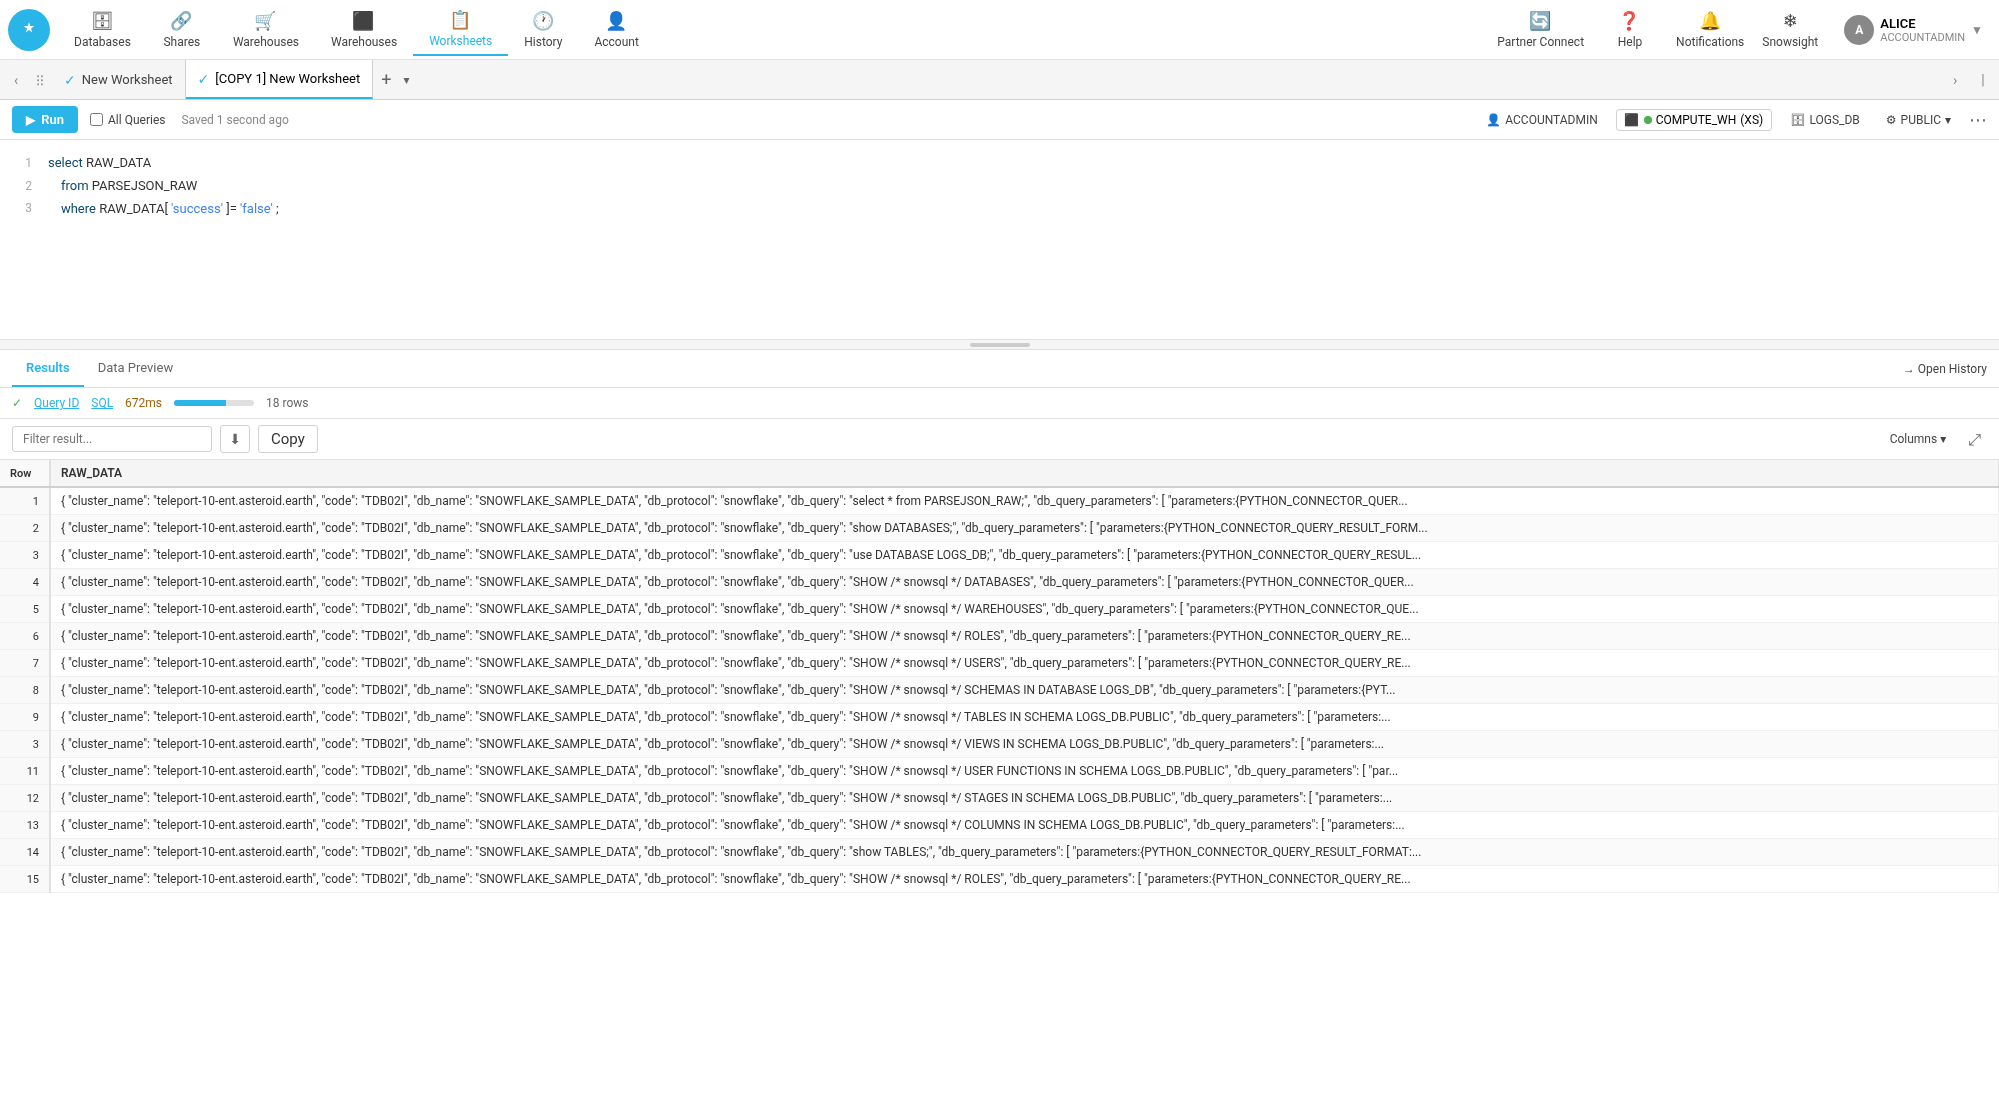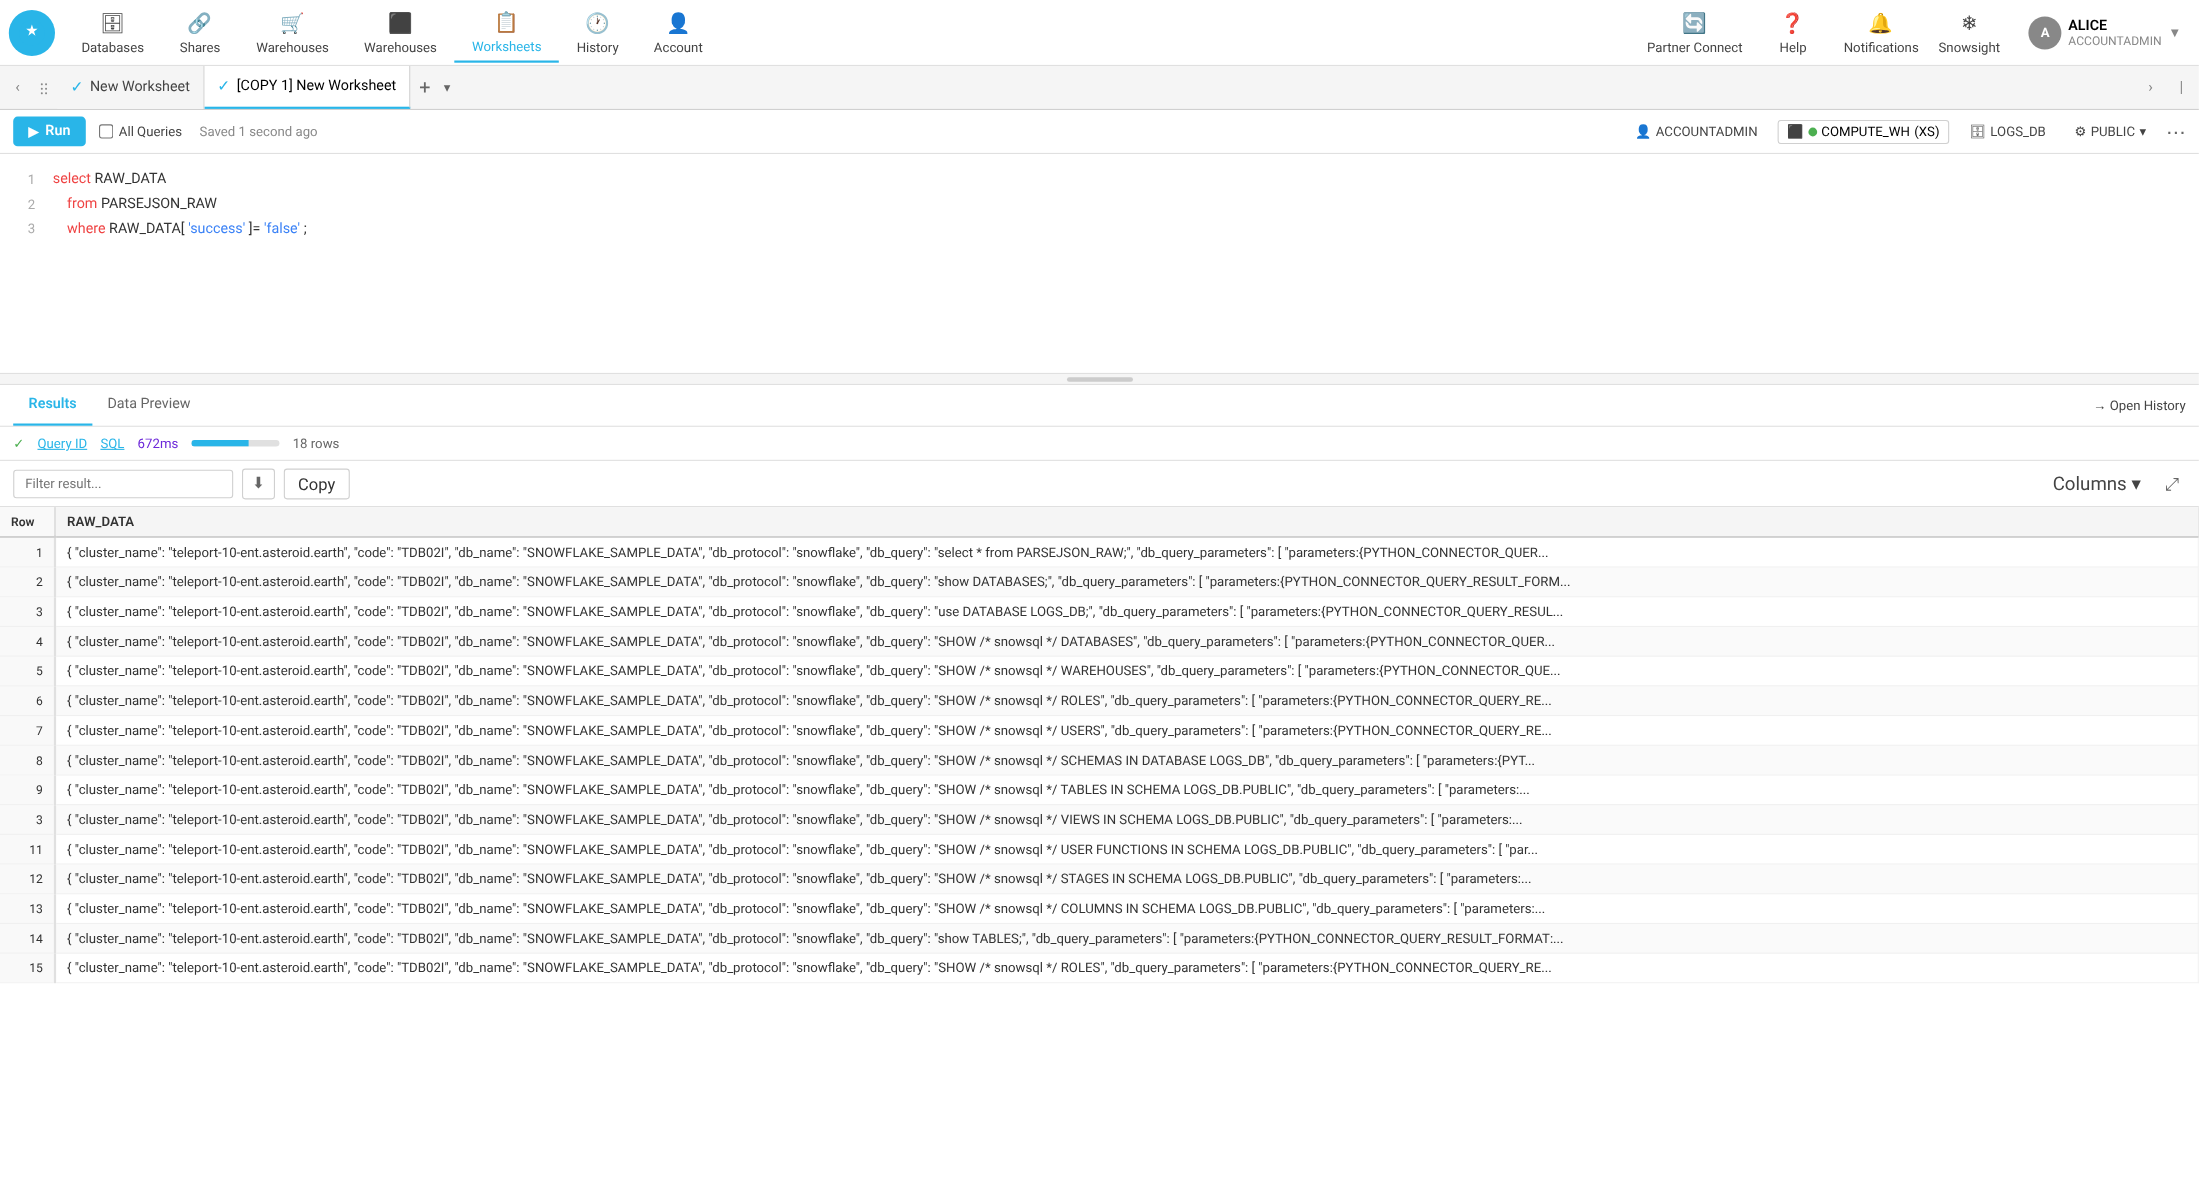--- a/index.html
+++ b/index.html
@@ -217,21 +217,21 @@
     .line-num {
       width: 48px;
       text-align: right;
       color: #aaa;
       font-size: 12px;
       padding-right: 16px;
       flex-shrink: 0;
       user-select: none;
     }
     .code-content { color: #333; }
-    .kw { color: #ef4444; }
+    .kw { color: #0c4a6e; }
     .str { color: #3b82f6; }
 
     
     .resize-handle {
       display: flex;
       justify-content: center;
       align-items: center;
       height: 10px;
       background: #f5f5f5;
       border-bottom: 1px solid #e0e0e0;
@@ -278,21 +278,21 @@
       display: flex;
       align-items: center;
       padding: 8px 12px;
       border-bottom: 1px solid #e0e0e0;
       gap: 12px;
       font-size: 12px;
     }
     .query-check { color: #4CAF50; }
     .query-id-link { color: #29B5E8; cursor: pointer; text-decoration: underline; }
     .sql-link { color: #29B5E8; cursor: pointer; text-decoration: underline; }
-    .timing { color: #6d28d9; }
+    .timing { color: #a16207; }
     .progress-bar {
       width: 80px; height: 6px;
       background: #e0e0e0;
       border-radius: 3px;
       overflow: hidden;
     }
     .progress-fill { height: 100%; background: #29B5E8; width: 65%; }
     .row-count { color: #666; }
 
     
@@ -328,21 +328,21 @@
       cursor: pointer;
       font-size: 15px;
       background: #fff;
       color: #333;
     }
     .columns-btn {
       margin-left: auto;
       display: flex;
       align-items: center;
       gap: 4px;
-      font-size: 17px;
+      font-size: 12px;
       color: #444;
       cursor: pointer;
       padding: 4px 8px;
       border-radius: 3px;
     }
     .expand-btn {
       font-size: 16px;
       color: #666;
       cursor: pointer;
       padding: 2px 6px;

